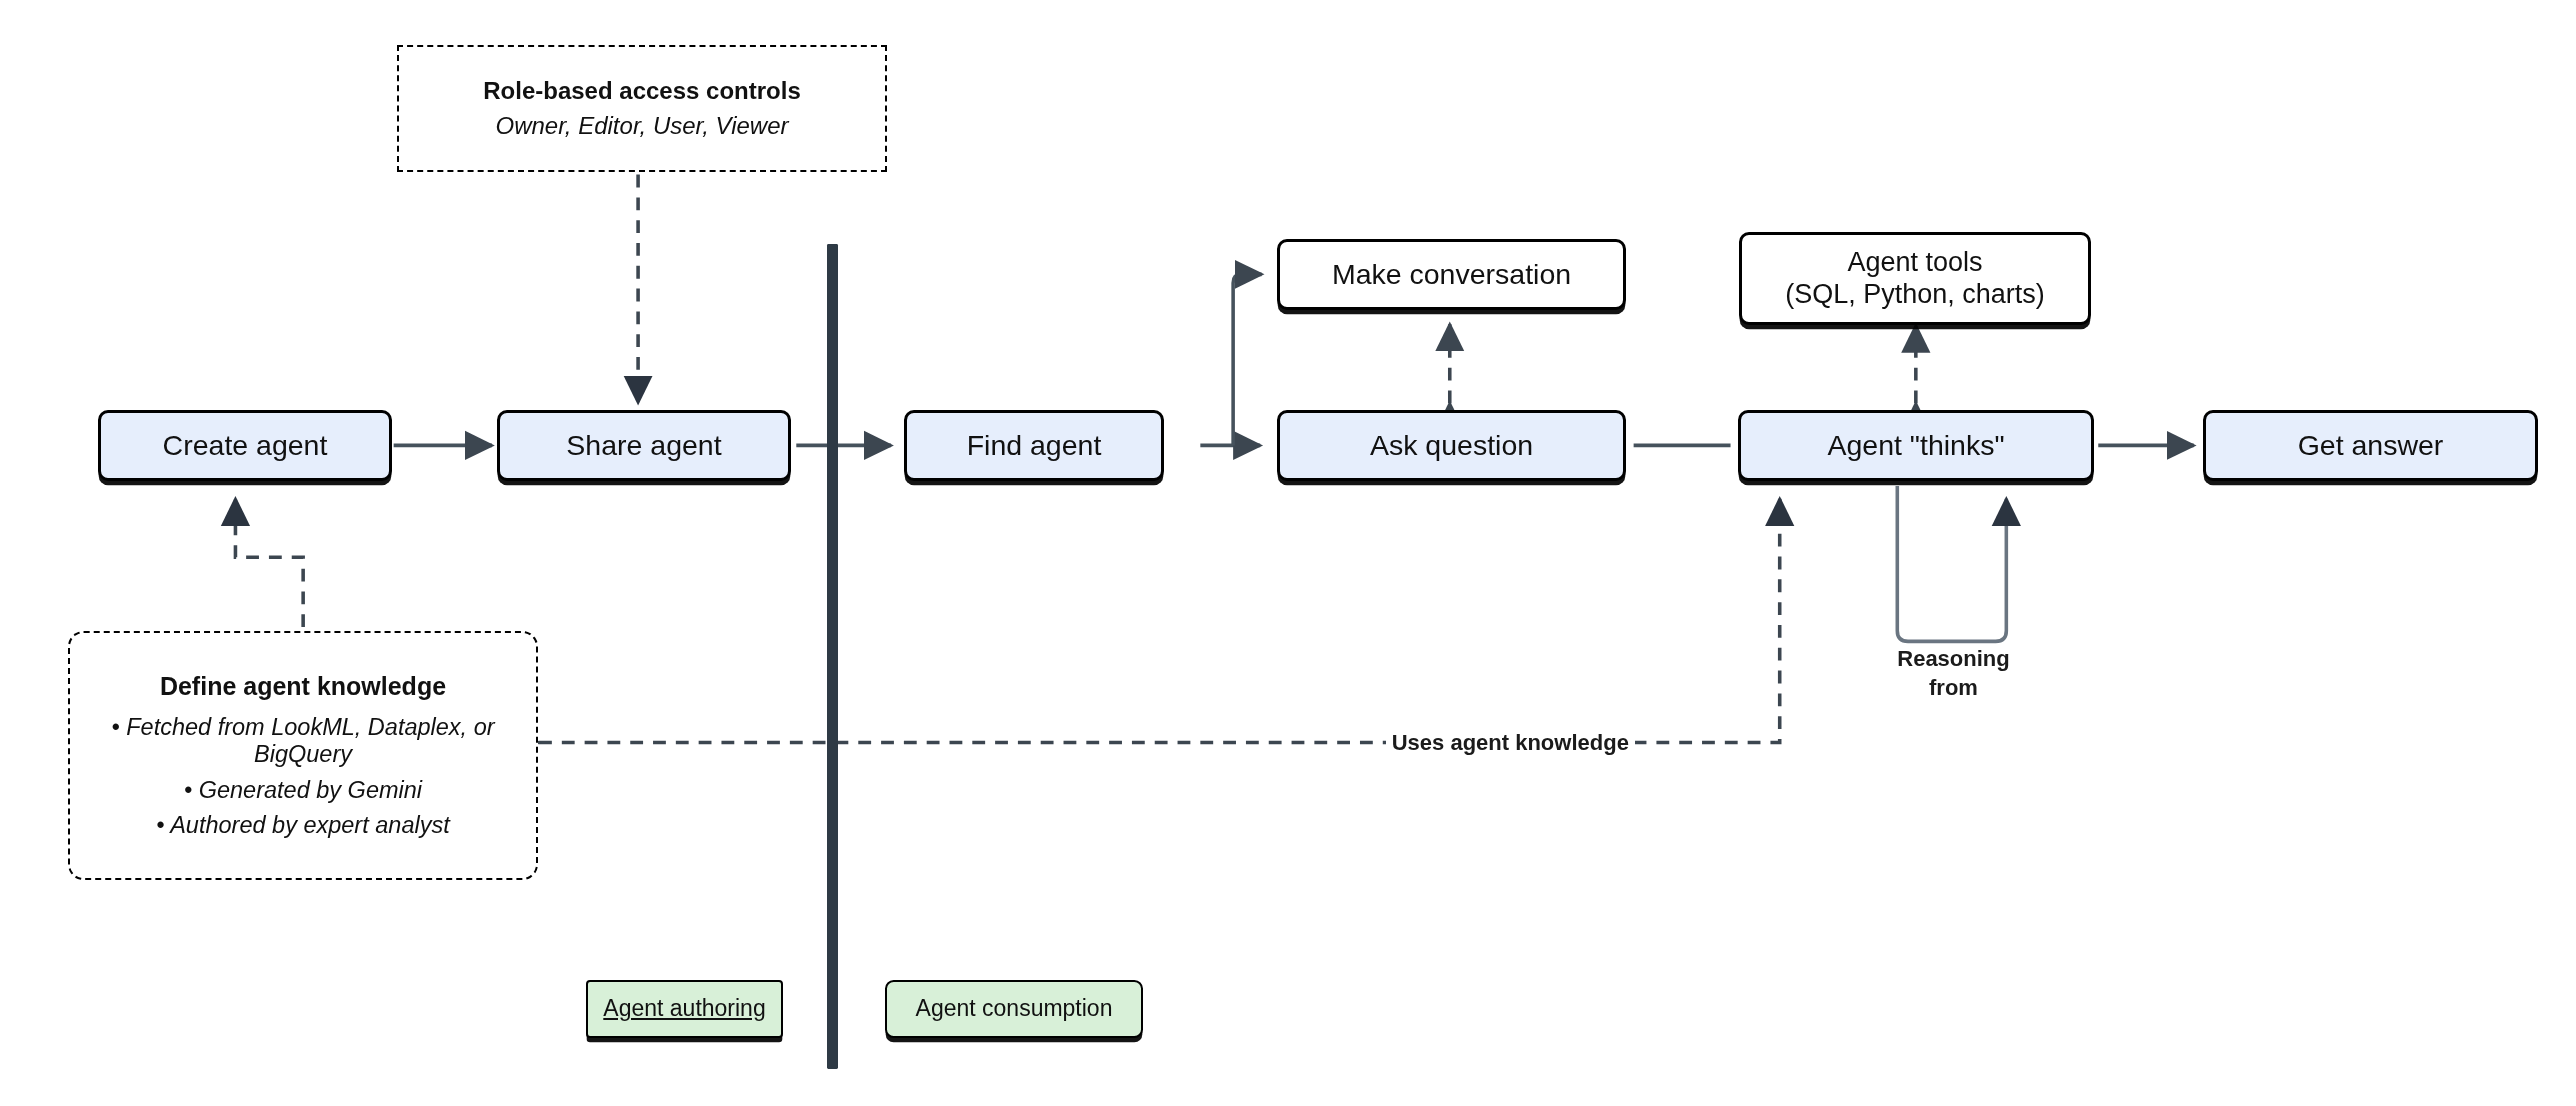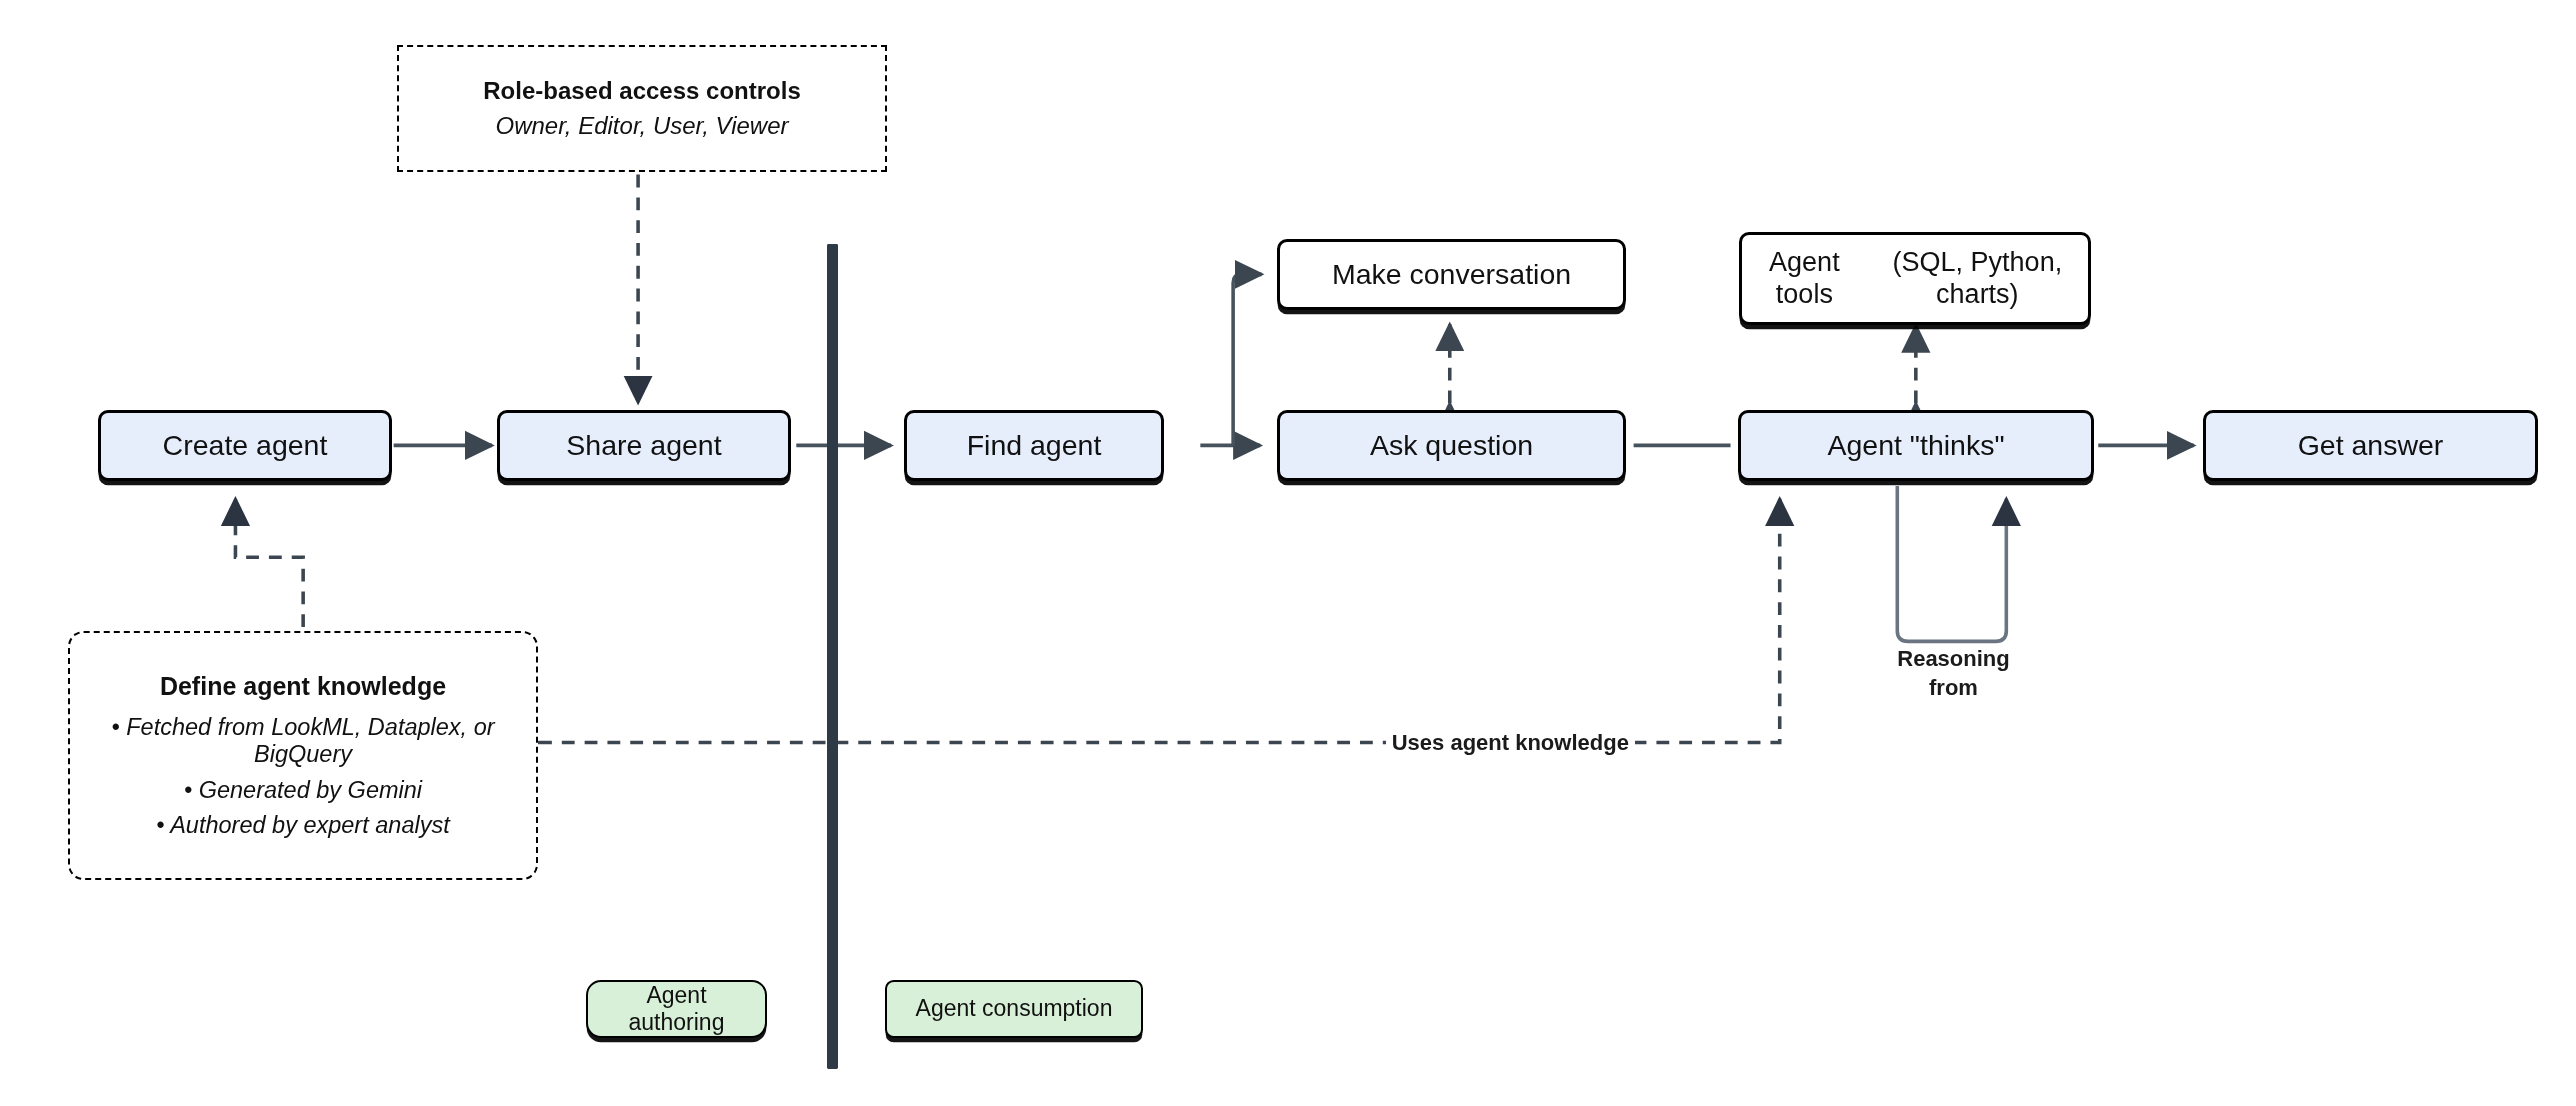--- a/index.html
+++ b/index.html
@@ -96,41 +96,41 @@
   </div>
 
   <div class="node white" style="left:1277px;top:239px;width:349px;height:71px;font-size:28.5px;">
     <span class="lbl">Make conversation</span>
   </div>
 
   <div class="node blue" style="left:1277px;top:410px;width:349px;height:71px;font-size:28.5px;">
     <span class="lbl">Ask question</span>
   </div>
 
-  <div class="node white" style="left:1739px;top:232px;width:352px;height:93px;font-size:27px;flex-direction:row;">
+  <div class="node white" style="left:1739px;top:232px;width:352px;height:93px;font-size:27px;flex-direction:column;">
     <span class="lbl">Agent tools</span>
     <span class="lbl">(SQL, Python, charts)</span>
   </div>
 
   <div class="node blue" style="left:1738px;top:410px;width:356px;height:71px;font-size:28.5px;">
     <span class="lbl">Agent "thinks"</span>
   </div>
 
   <div class="node blue" style="left:2203px;top:410px;width:335px;height:71px;font-size:28.5px;">
     <span class="lbl">Get answer</span>
   </div>
 
   <div class="caption" style="left:1875px;top:645px;width:157px;font-size:22px;">
     <div>Reasoning</div>
     <div>from</div>
   </div>
 
   <div class="edgelabel" style="left:1386px;top:727px;font-size:22px;line-height:31px;">Uses agent knowledge</div>
 
-  <div class="node green" style="left:586px;top:980px;width:181px;height:58px;font-size:23px;border-width:2.9px;border-radius:15px;">
+  <div class="node green" style="left:586px;top:980px;width:197px;height:58px;font-size:23px;border-width:2.9px;border-radius:4px;text-decoration:underline;">
     <span class="lbl">Agent authoring</span>
   </div>
 
   <div class="node green" style="left:885px;top:980px;width:258px;height:58px;font-size:23px;border-width:2.9px;border-radius:8.6px;">
     <span class="lbl">Agent consumption</span>
   </div>
 
 </div>
 
 

